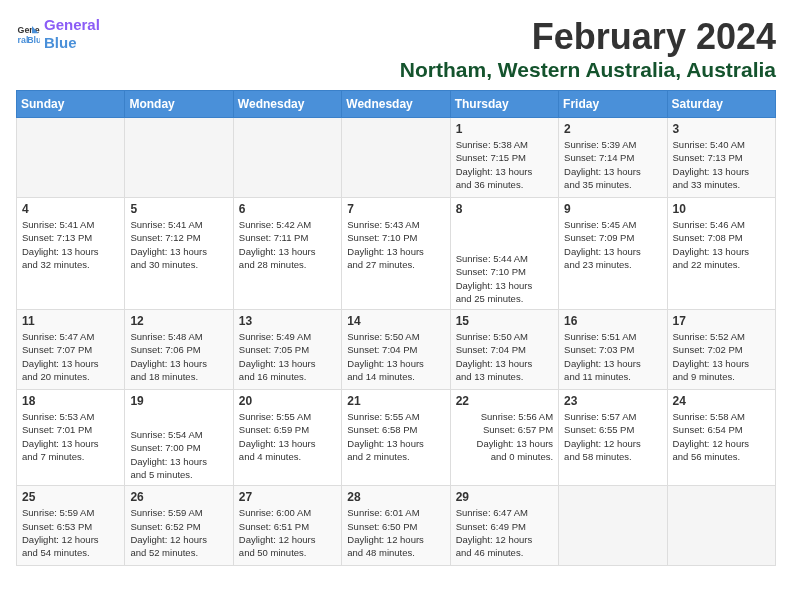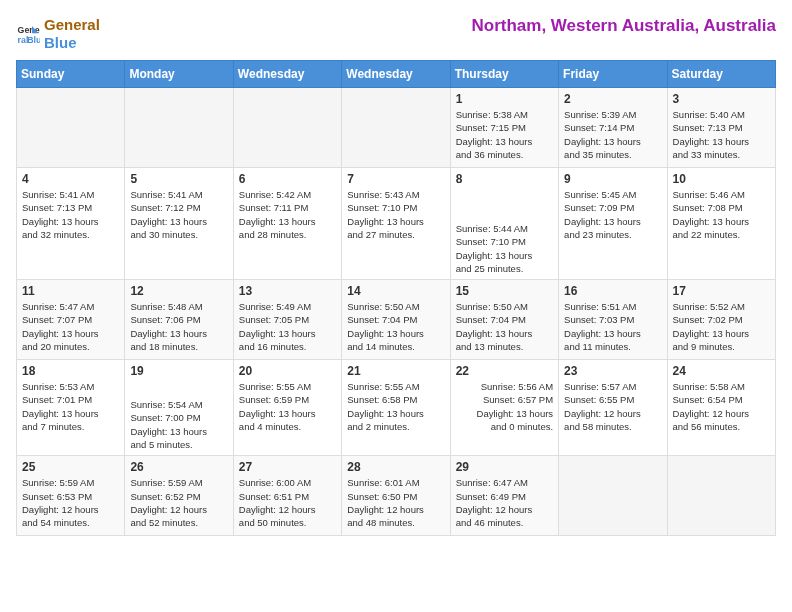--- a/index.html
+++ b/index.html
@@ -27,23 +27,23 @@
     }
     .title-block {
       text-align: right;
     }
     .month-title {
       font-size: 36px;
       font-weight: bold;
       color: #333;
     }
     .subtitle {
-      font-size: 17px;
+      font-size: 21px;
       font-weight: bold;
-      color: #a21caf;
+      color: #14532d;
     }
     table {
       width: 100%;
       border-collapse: collapse;
       font-size: 10.5px;
       border-radius: 26px;
     }
     thead tr th {
       background-color: #4a90d9;
       color: #fff;
@@ -88,25 +88,26 @@
 
 <div class="header">
   <div class="logo">
     <svg class="logo-icon" viewBox="0 0 30 30">
       <text x="2" y="14" font-size="11" font-weight="bold" fill="#333">Gene</text>
       <text x="2" y="26" font-size="11" font-weight="bold" fill="#4a90d9">ral</text>
       <polygon points="20,5 28,14 20,14" fill="#4a90d9"></polygon>
       <text x="14" y="26" font-size="11" font-weight="bold" fill="#4a90d9">Blue</text>
     </svg>
     <div>
-      <div style="font-size:15px;font-weight:bold;color:#a16207;line-height:1.2;">General</div>
+      <div style="font-size:15px;font-weight:bold;color:#8b5cf6;line-height:1.2;">General</div>
       <div style="font-size:15px;font-weight:bold;color:#4a90d9;line-height:1.2;">Blue</div>
     </div>
   </div>
   <div class="title-block">
+    <div class="month-title">February 2024</div>
     <div class="subtitle">Northam, Western Australia, Australia</div>
   </div>
 </div>
 
 <table>
   <thead>
     <tr>
     <th>Sunday</th>
         <th>Monday</th>
         <th>Wednesday</th>

